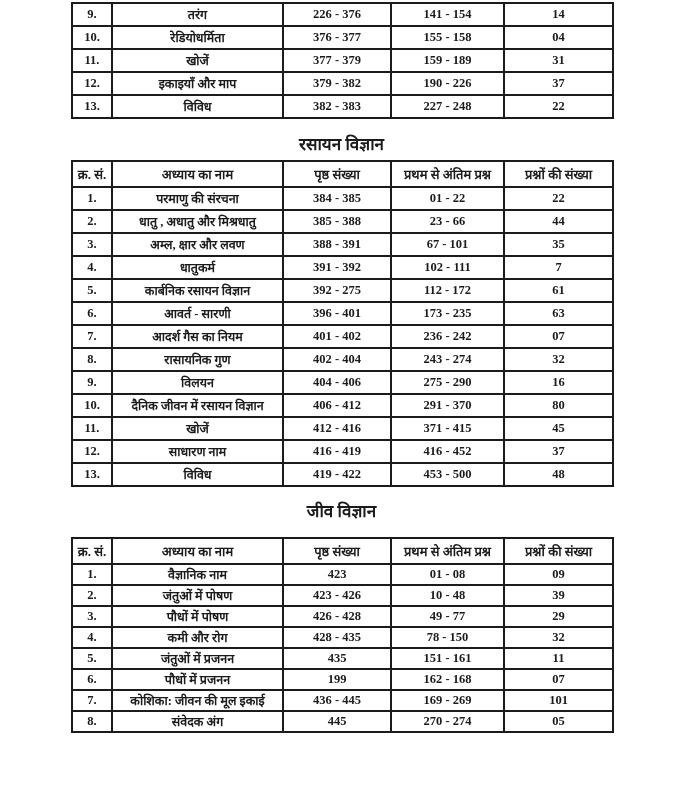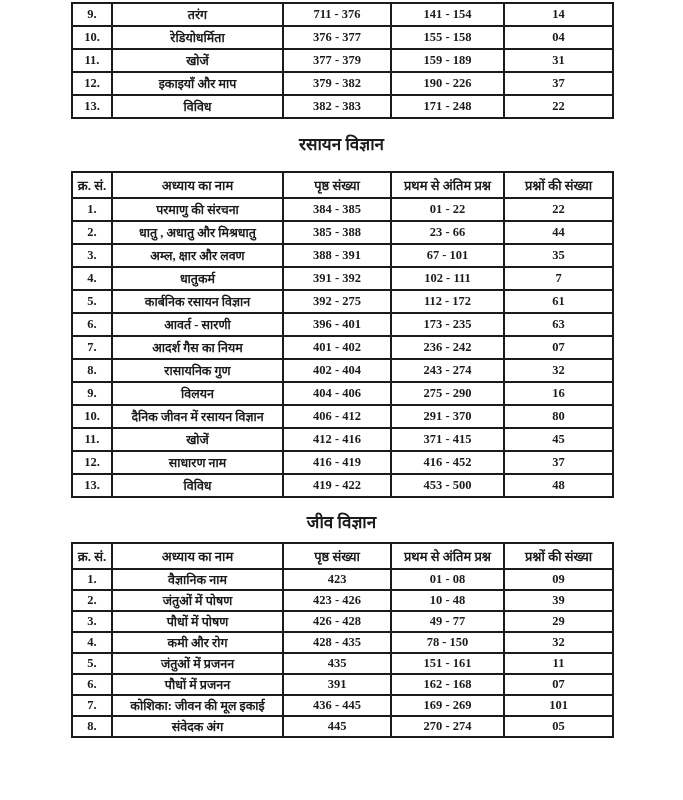--- a/index.html
+++ b/index.html
@@ -51,22 +51,22 @@
   .t-biology td { height: 21px; }
   .section-title {
     width: 683px;
     text-align: center;
     font-size: 17px;
     font-weight: bold;
     line-height: 26px;
     height: 26px;
     margin: 0;
   }
-  .title-chemistry { margin-top: 13px; margin-bottom: 13px; }
-  .title-biology   { margin-top: 12px; margin-bottom: 6px; }
+  .title-chemistry { margin-top: 13px; margin-bottom: 2px; }
+  .title-biology   { margin-top: 12px; margin-bottom: 12px; }
   
   .doc-table td:first-child { font-size: 12.5px; }
 </style>
 </head>
 <body>
 
 <div class="page">
 
   <section>
     <table class="doc-table t-physics">
@@ -74,21 +74,21 @@
         <col style="width:40px">
           <col style="width:171px">
           <col style="width:108px">
           <col style="width:113px">
           <col style="width:109px">
       </colgroup>
       <tbody>
           <tr>
             <td>9.</td>
             <td>तरंग</td>
-            <td>711 - 376</td>
+            <td>226 - 376</td>
             <td>141 - 154</td>
             <td>14</td>
           </tr>
           <tr>
             <td>10.</td>
             <td>रेडियोधर्मिता</td>
             <td>376 - 377</td>
             <td>155 - 158</td>
             <td>04</td>
           </tr>
@@ -103,21 +103,21 @@
             <td>12.</td>
             <td>इकाइयाँ और माप</td>
             <td>379 - 382</td>
             <td>190 - 226</td>
             <td>37</td>
           </tr>
           <tr>
             <td>13.</td>
             <td>विविध</td>
             <td>382 - 383</td>
-            <td>171 - 248</td>
+            <td>227 - 248</td>
             <td>22</td>
           </tr>
         </tbody>
     </table>
   </section>
 
   <h2 class="section-title title-chemistry">रसायन विज्ञान</h2>
 
   <section>
     <table class="doc-table t-chemistry">
@@ -281,21 +281,21 @@
           <tr>
             <td>5.</td>
             <td>जंतुओं में प्रजनन</td>
             <td>435</td>
             <td>151 - 161</td>
             <td>11</td>
           </tr>
           <tr>
             <td>6.</td>
             <td>पौधों में प्रजनन</td>
-            <td>391</td>
+            <td>199</td>
             <td>162 - 168</td>
             <td>07</td>
           </tr>
           <tr>
             <td>7.</td>
             <td>कोशिका: जीवन की मूल इकाई</td>
             <td>436 - 445</td>
             <td>169 - 269</td>
             <td>101</td>
           </tr>

